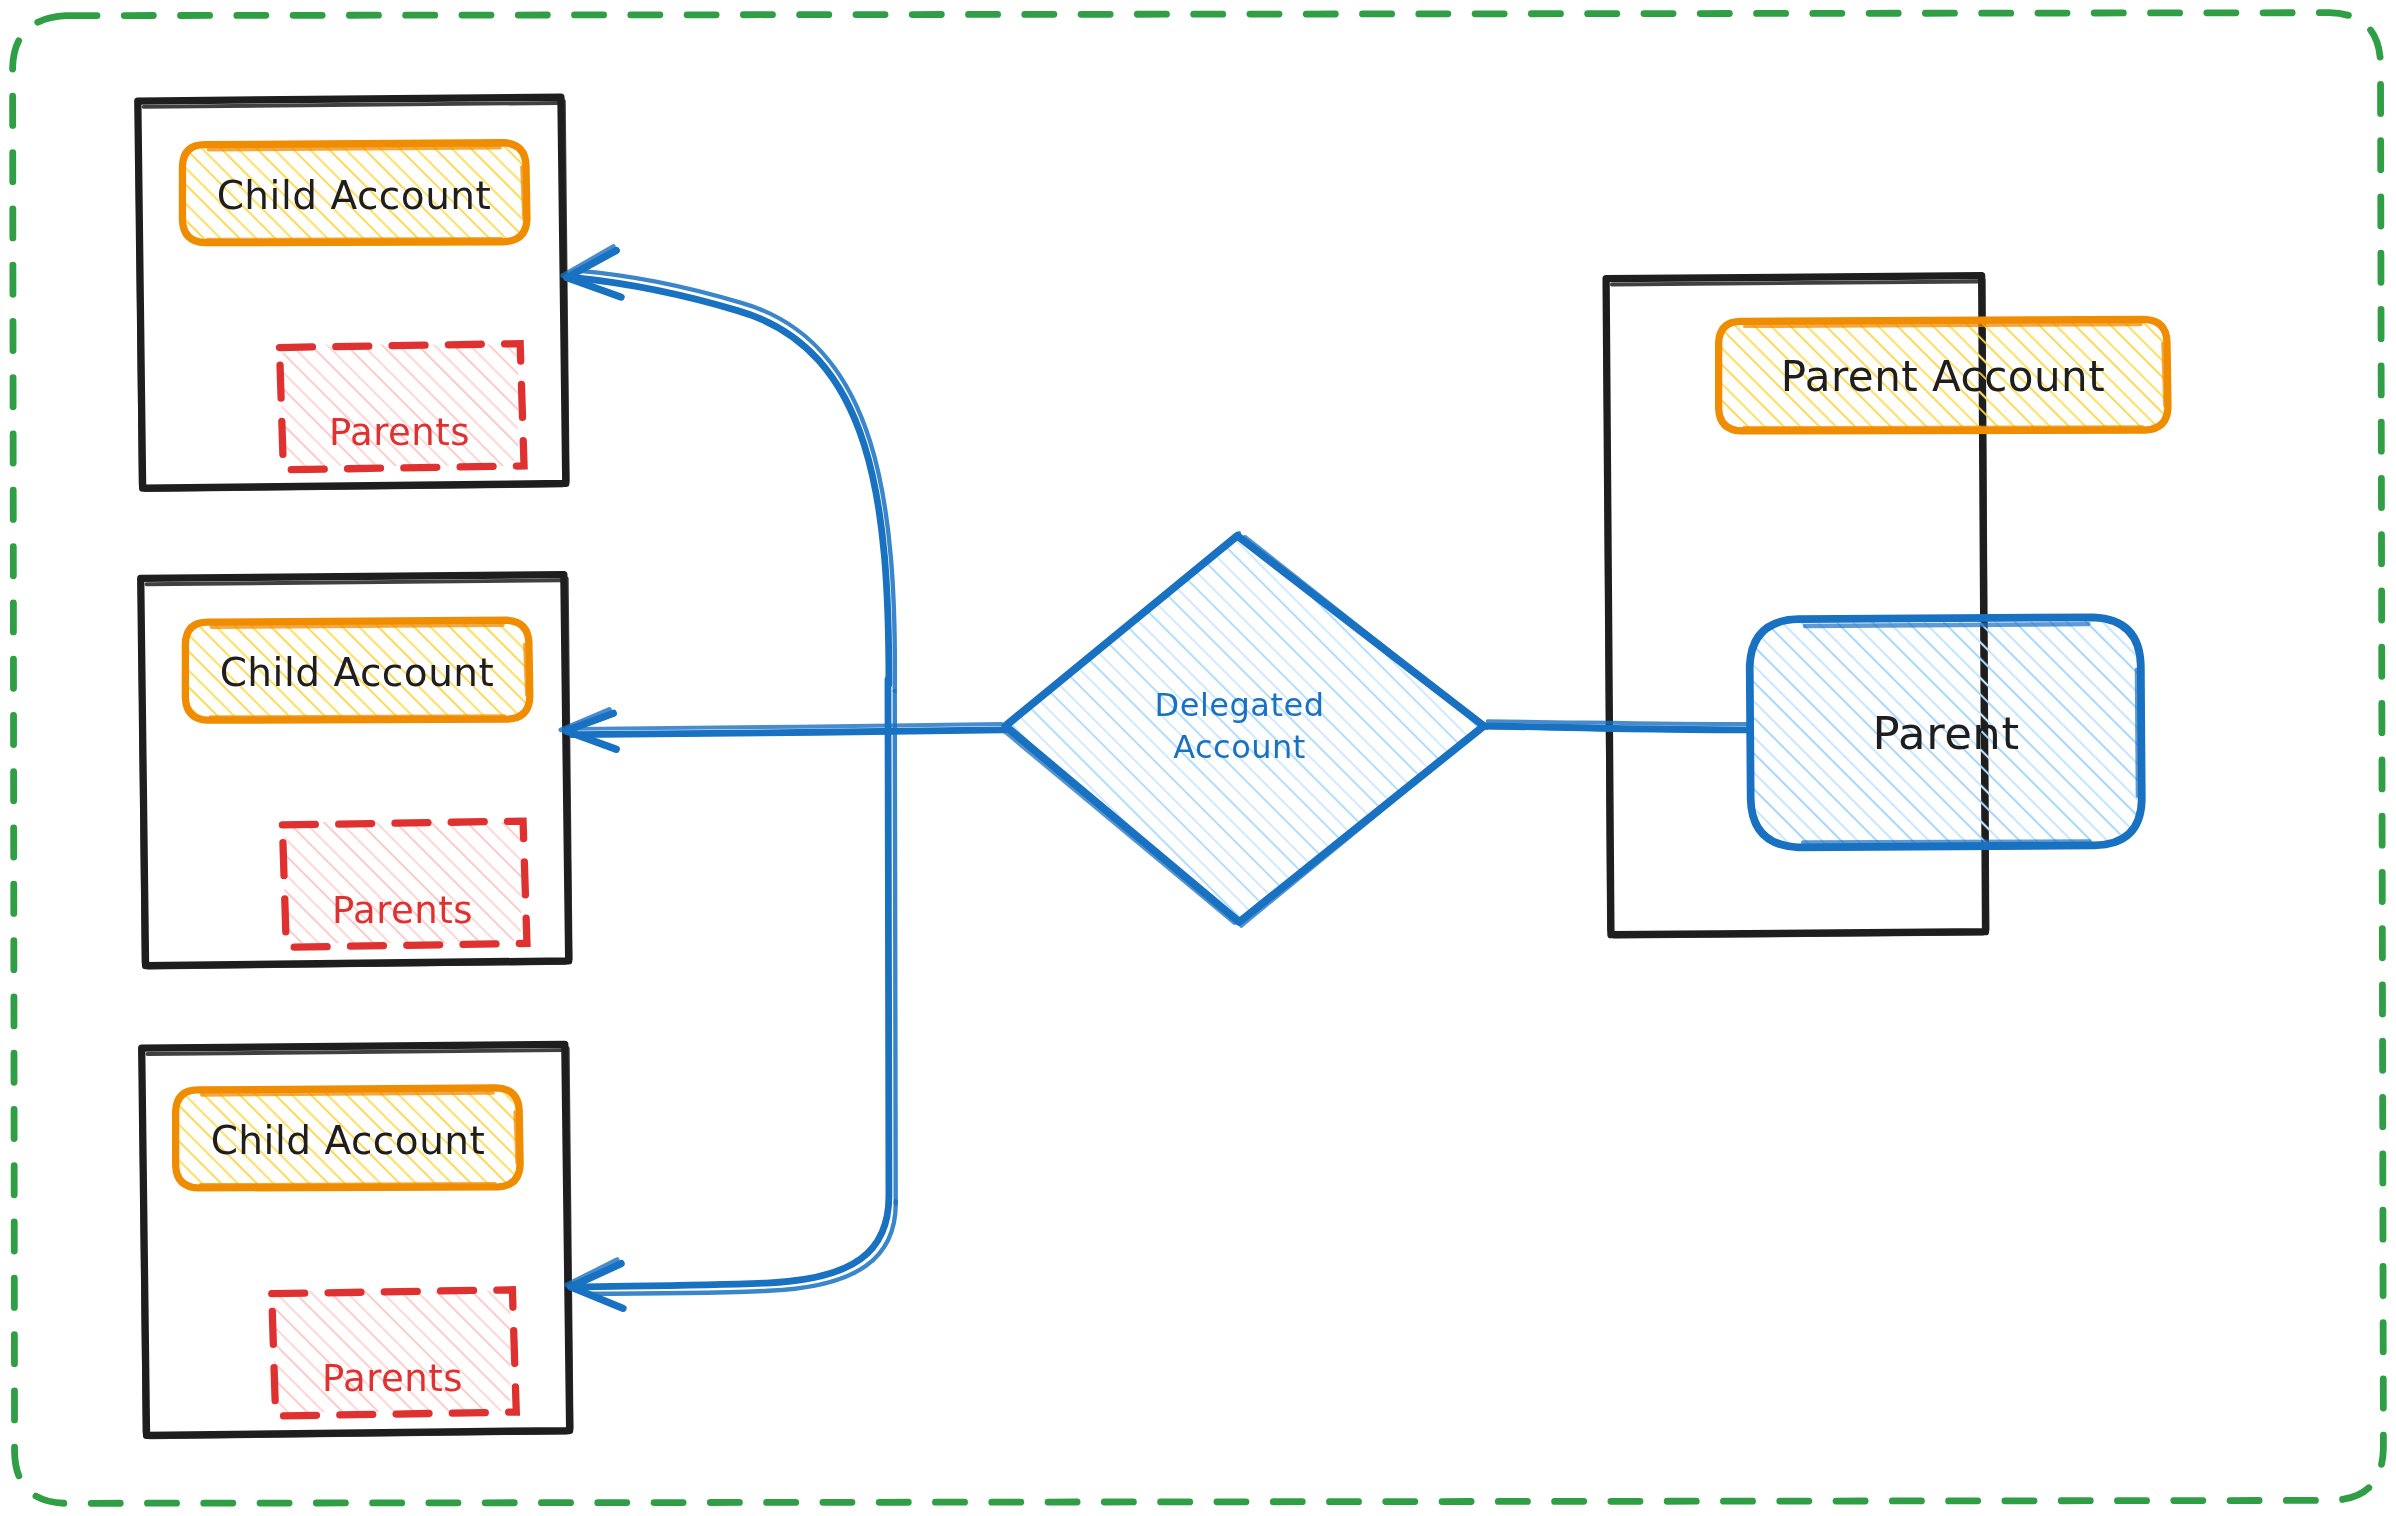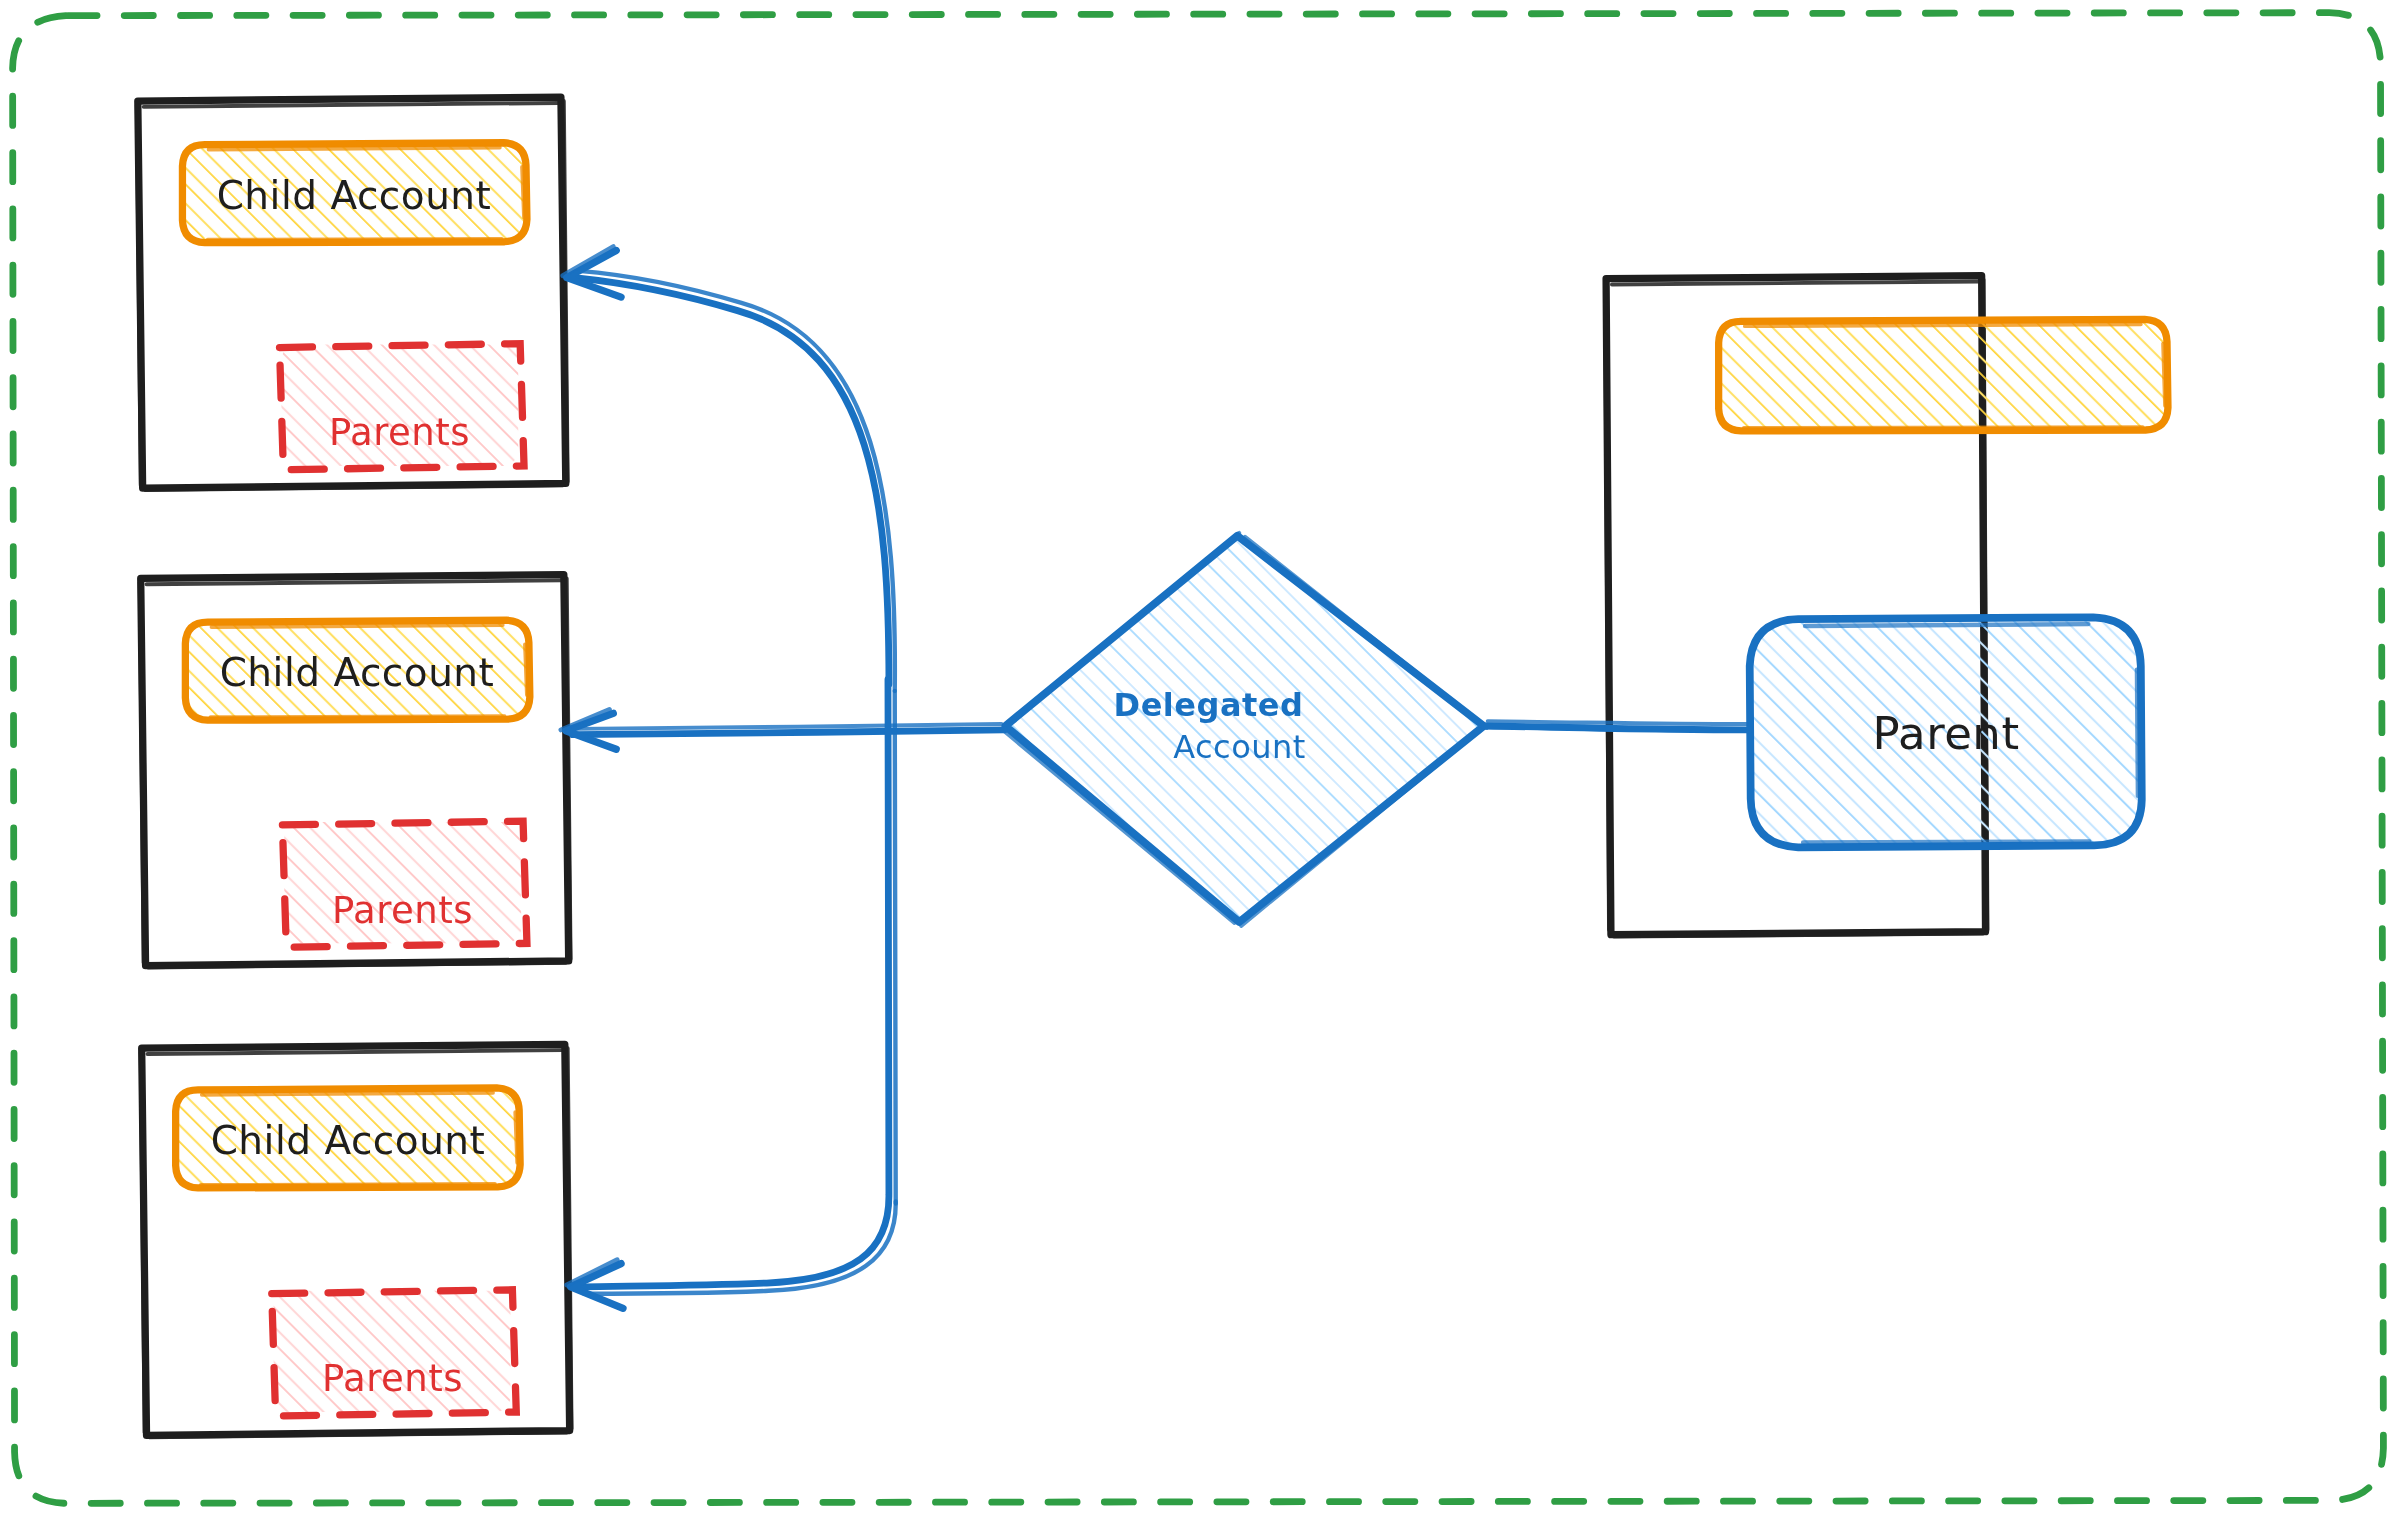--- a/index.html
+++ b/index.html
@@ -211,19 +211,20 @@
 
   <div class="label-text lbl-child-account" style="left:183px; top:174px; width:342px;">Child Account</div>
   <div class="label-text lbl-parents" style="left:279px; top:384px; width:241px;">Parents</div>
 
   <div class="label-text lbl-child-account" style="left:186px; top:651px; width:342px;">Child Account</div>
   <div class="label-text lbl-parents" style="left:282px; top:862px; width:241px;">Parents</div>
 
   <div class="label-text lbl-child-account" style="left:177px; top:1119px; width:342px;">Child Account</div>
   <div class="label-text lbl-parents" style="left:272px; top:1330px; width:241px;">Parents</div>
 
+  <div class="label-text lbl-parent-account" style="left:1720px; top:353px; width:446px;">Parent Account</div>
   <div class="label-text lbl-manager" style="left:1752px; top:709px; width:388px;">Parent</div>
 
-  <div class="label-text lbl-delegated" style="left:1058px; top:688px; width:301px;font-weight:bold;">Delegated</div>
+  <div class="label-text lbl-delegated" style="left:1089px; top:688px; width:301px;">Delegated</div>
   <div class="label-text lbl-delegated" style="left:1089px; top:730px; width:301px;">Account</div>
 
 </div>
 
 
 </body></html>

